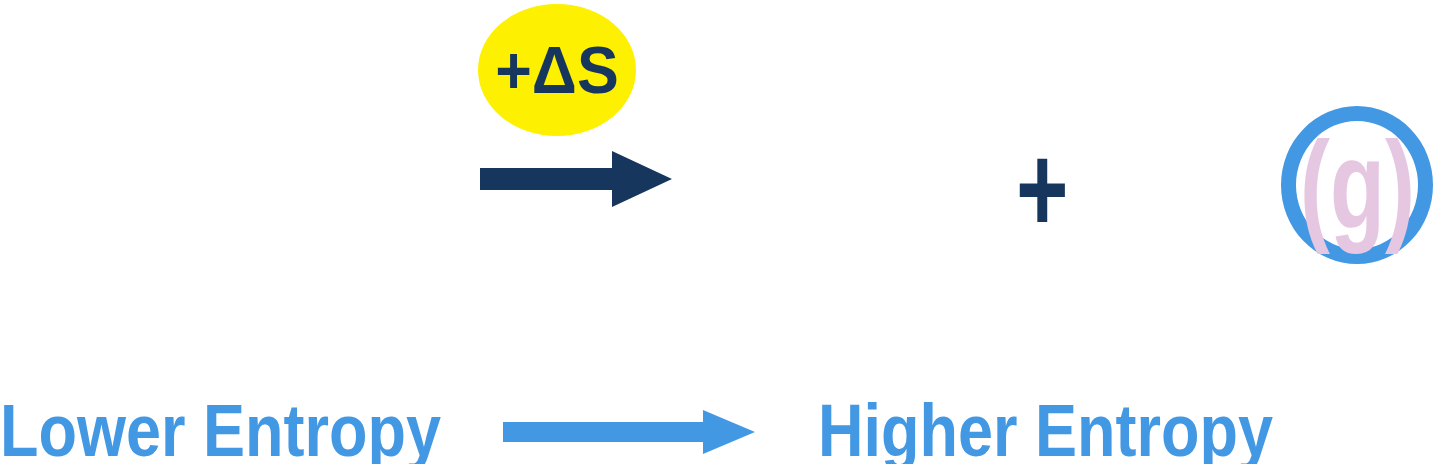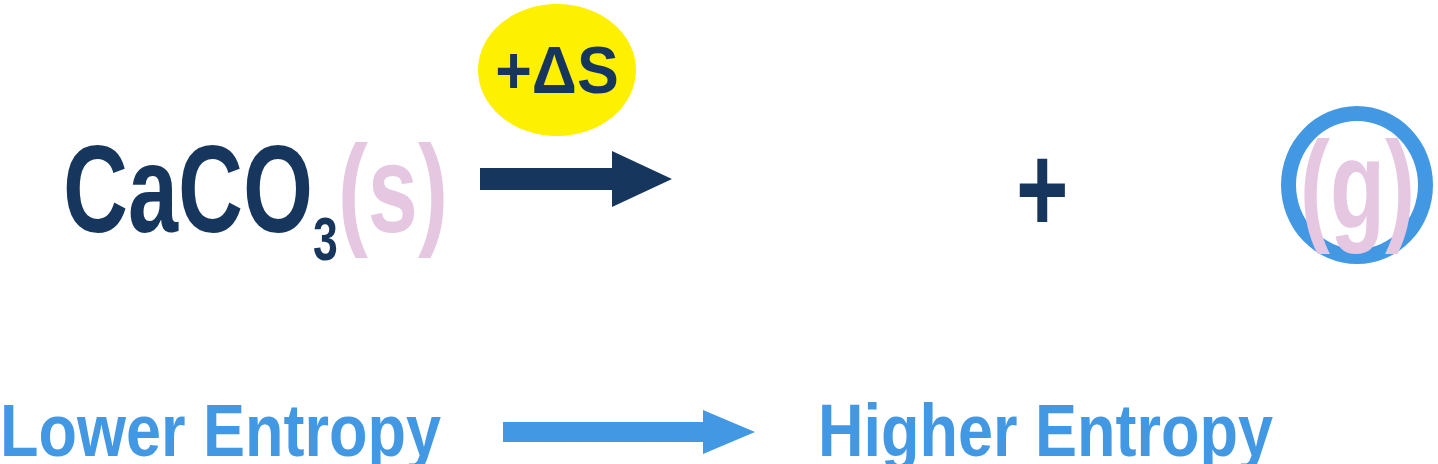--- a/index.html
+++ b/index.html
@@ -92,25 +92,20 @@
 </style>
 </head>
 <body>
 
 <div class="canvas">
 
   <div class="badge">
     <span class="badge-text">+ΔS</span>
   </div>
 
-  <div class="formula" style="left:63px; top:126px;">
-    <span class="scalex">
-      <span class="navy">CaCO</span><span class="navy sub">3</span><span class="pink">(s)</span>
-    </span>
-  </div>
 
   <svg class="arrow reaction-arrow" width="192" height="56" viewBox="0 0 192 56">
     <polygon points="0,17 132,17 132,0 192,28 132,56 132,39 0,39"></polygon>
   </svg>
 
 
   <div class="formula navy" style="left:1016px; top:126px;">
     <span class="scalex">+</span>
   </div>
 

